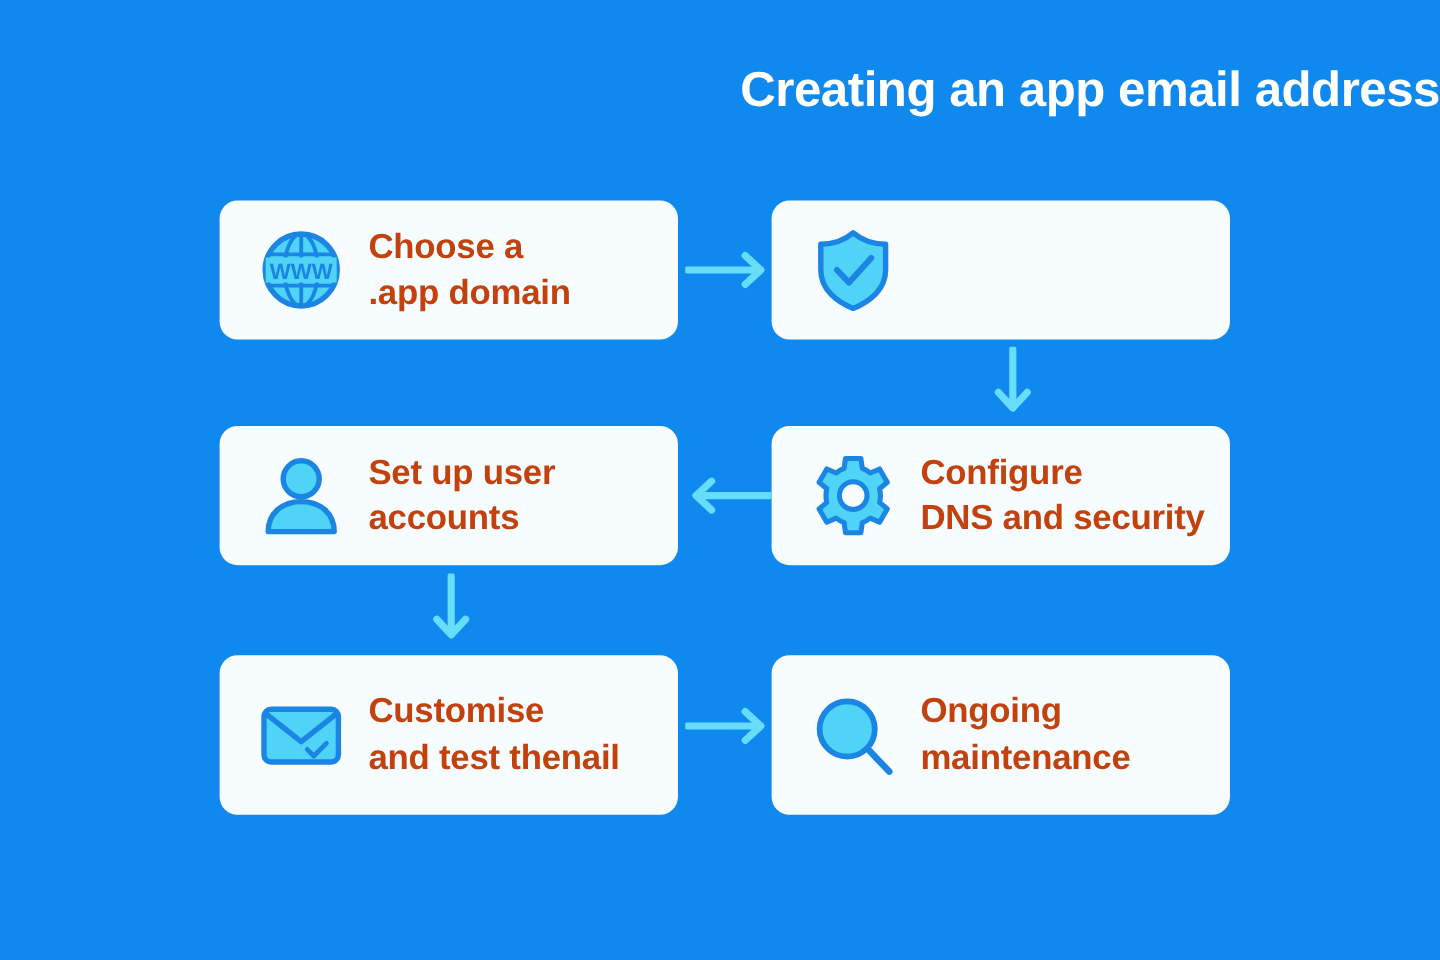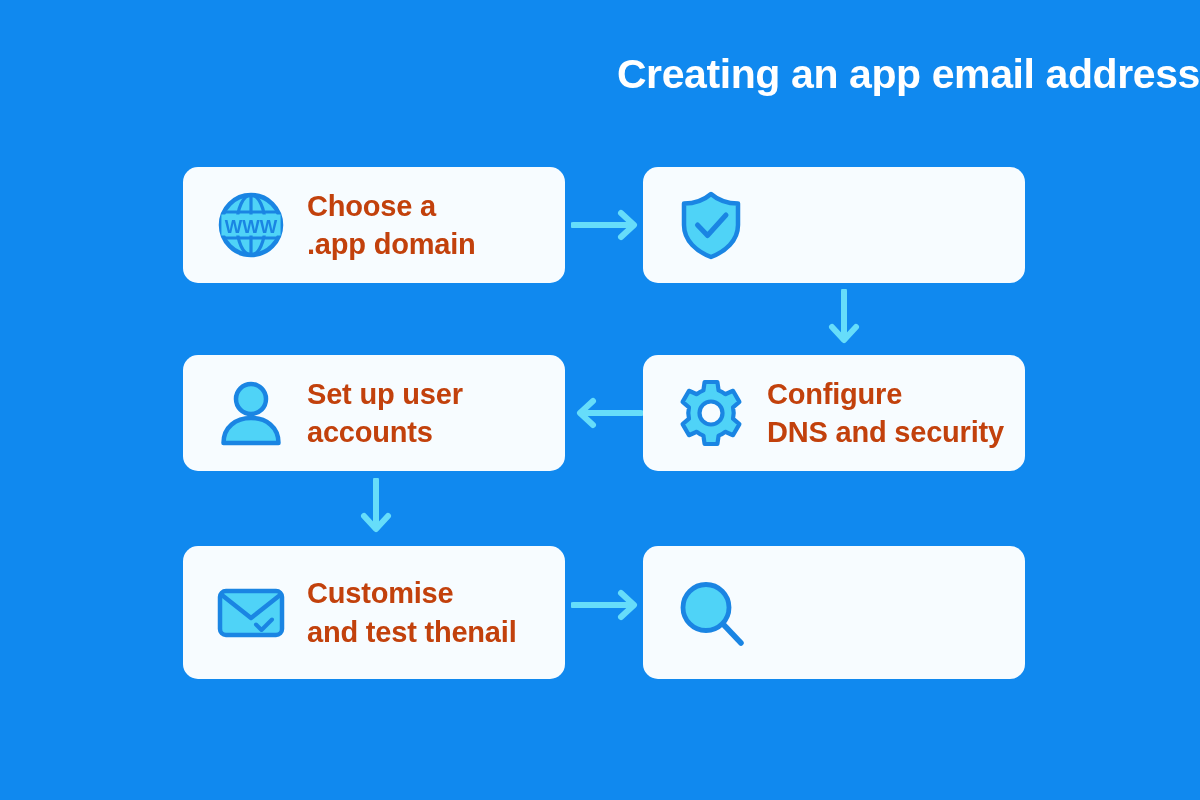--- a/index.html
+++ b/index.html
@@ -136,20 +136,22 @@
 and test thenail</div>
   </div>
 
   <div class="card col-right row-3">
     <div class="card-icon">
       <svg width="72" height="72" viewBox="0 0 72 72" aria-hidden="true">
         <line x1="48" y1="47" x2="66" y2="66" stroke="#1A85E3" stroke-width="5.5" stroke-linecap="round"></line>
         <circle cx="31" cy="30.5" r="23" fill="#4FD3F7" stroke="#1A85E3" stroke-width="4.8"></circle>
       </svg>
     </div>
+    <div class="card-label">Ongoing
+maintenance</div>
   </div>
 
   <div class="arrow" style="left:571px; top:205px;">
     <svg width="72" height="40" viewBox="0 0 72 40" aria-hidden="true">
       <line x1="2" y1="20" x2="62" y2="20" stroke="#66DDFA" stroke-width="6" stroke-linecap="round"></line>
       <polyline points="50,8 63,20 50,32" fill="none" stroke="#66DDFA" stroke-width="6" stroke-linecap="round" stroke-linejoin="round"></polyline>
     </svg>
   </div>
 
   <div class="arrow" style="left:824px; top:289px;">

